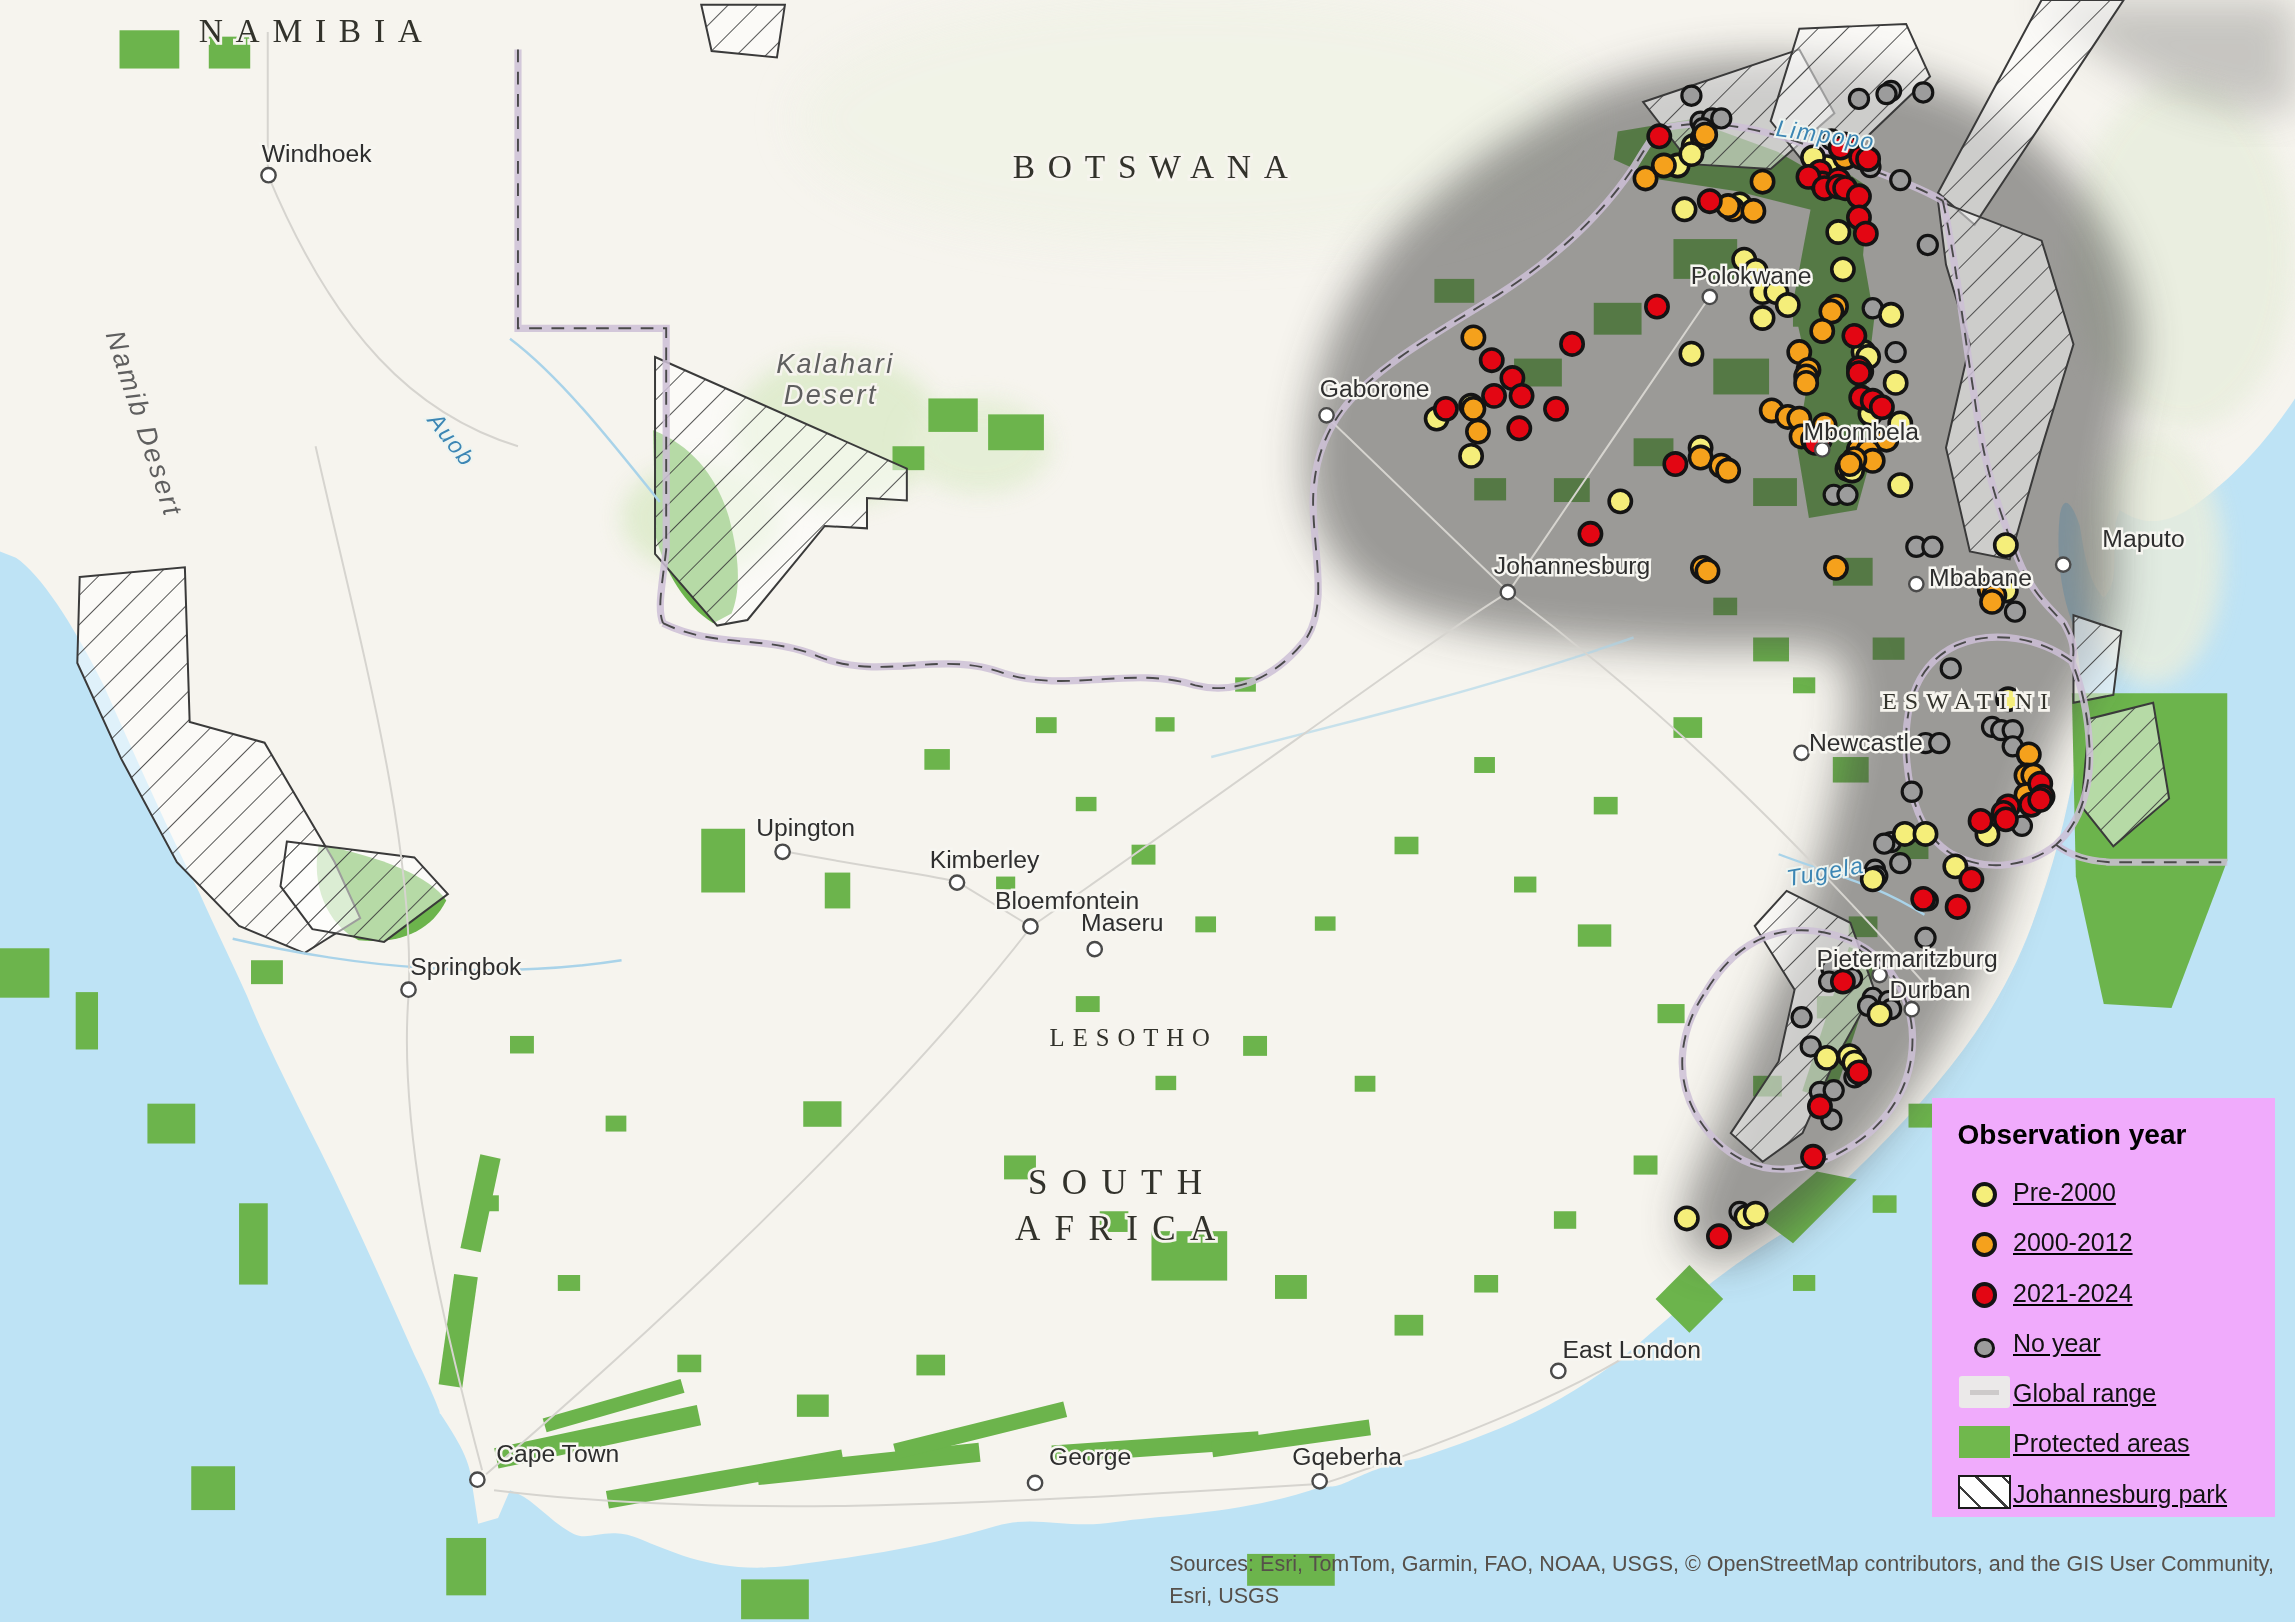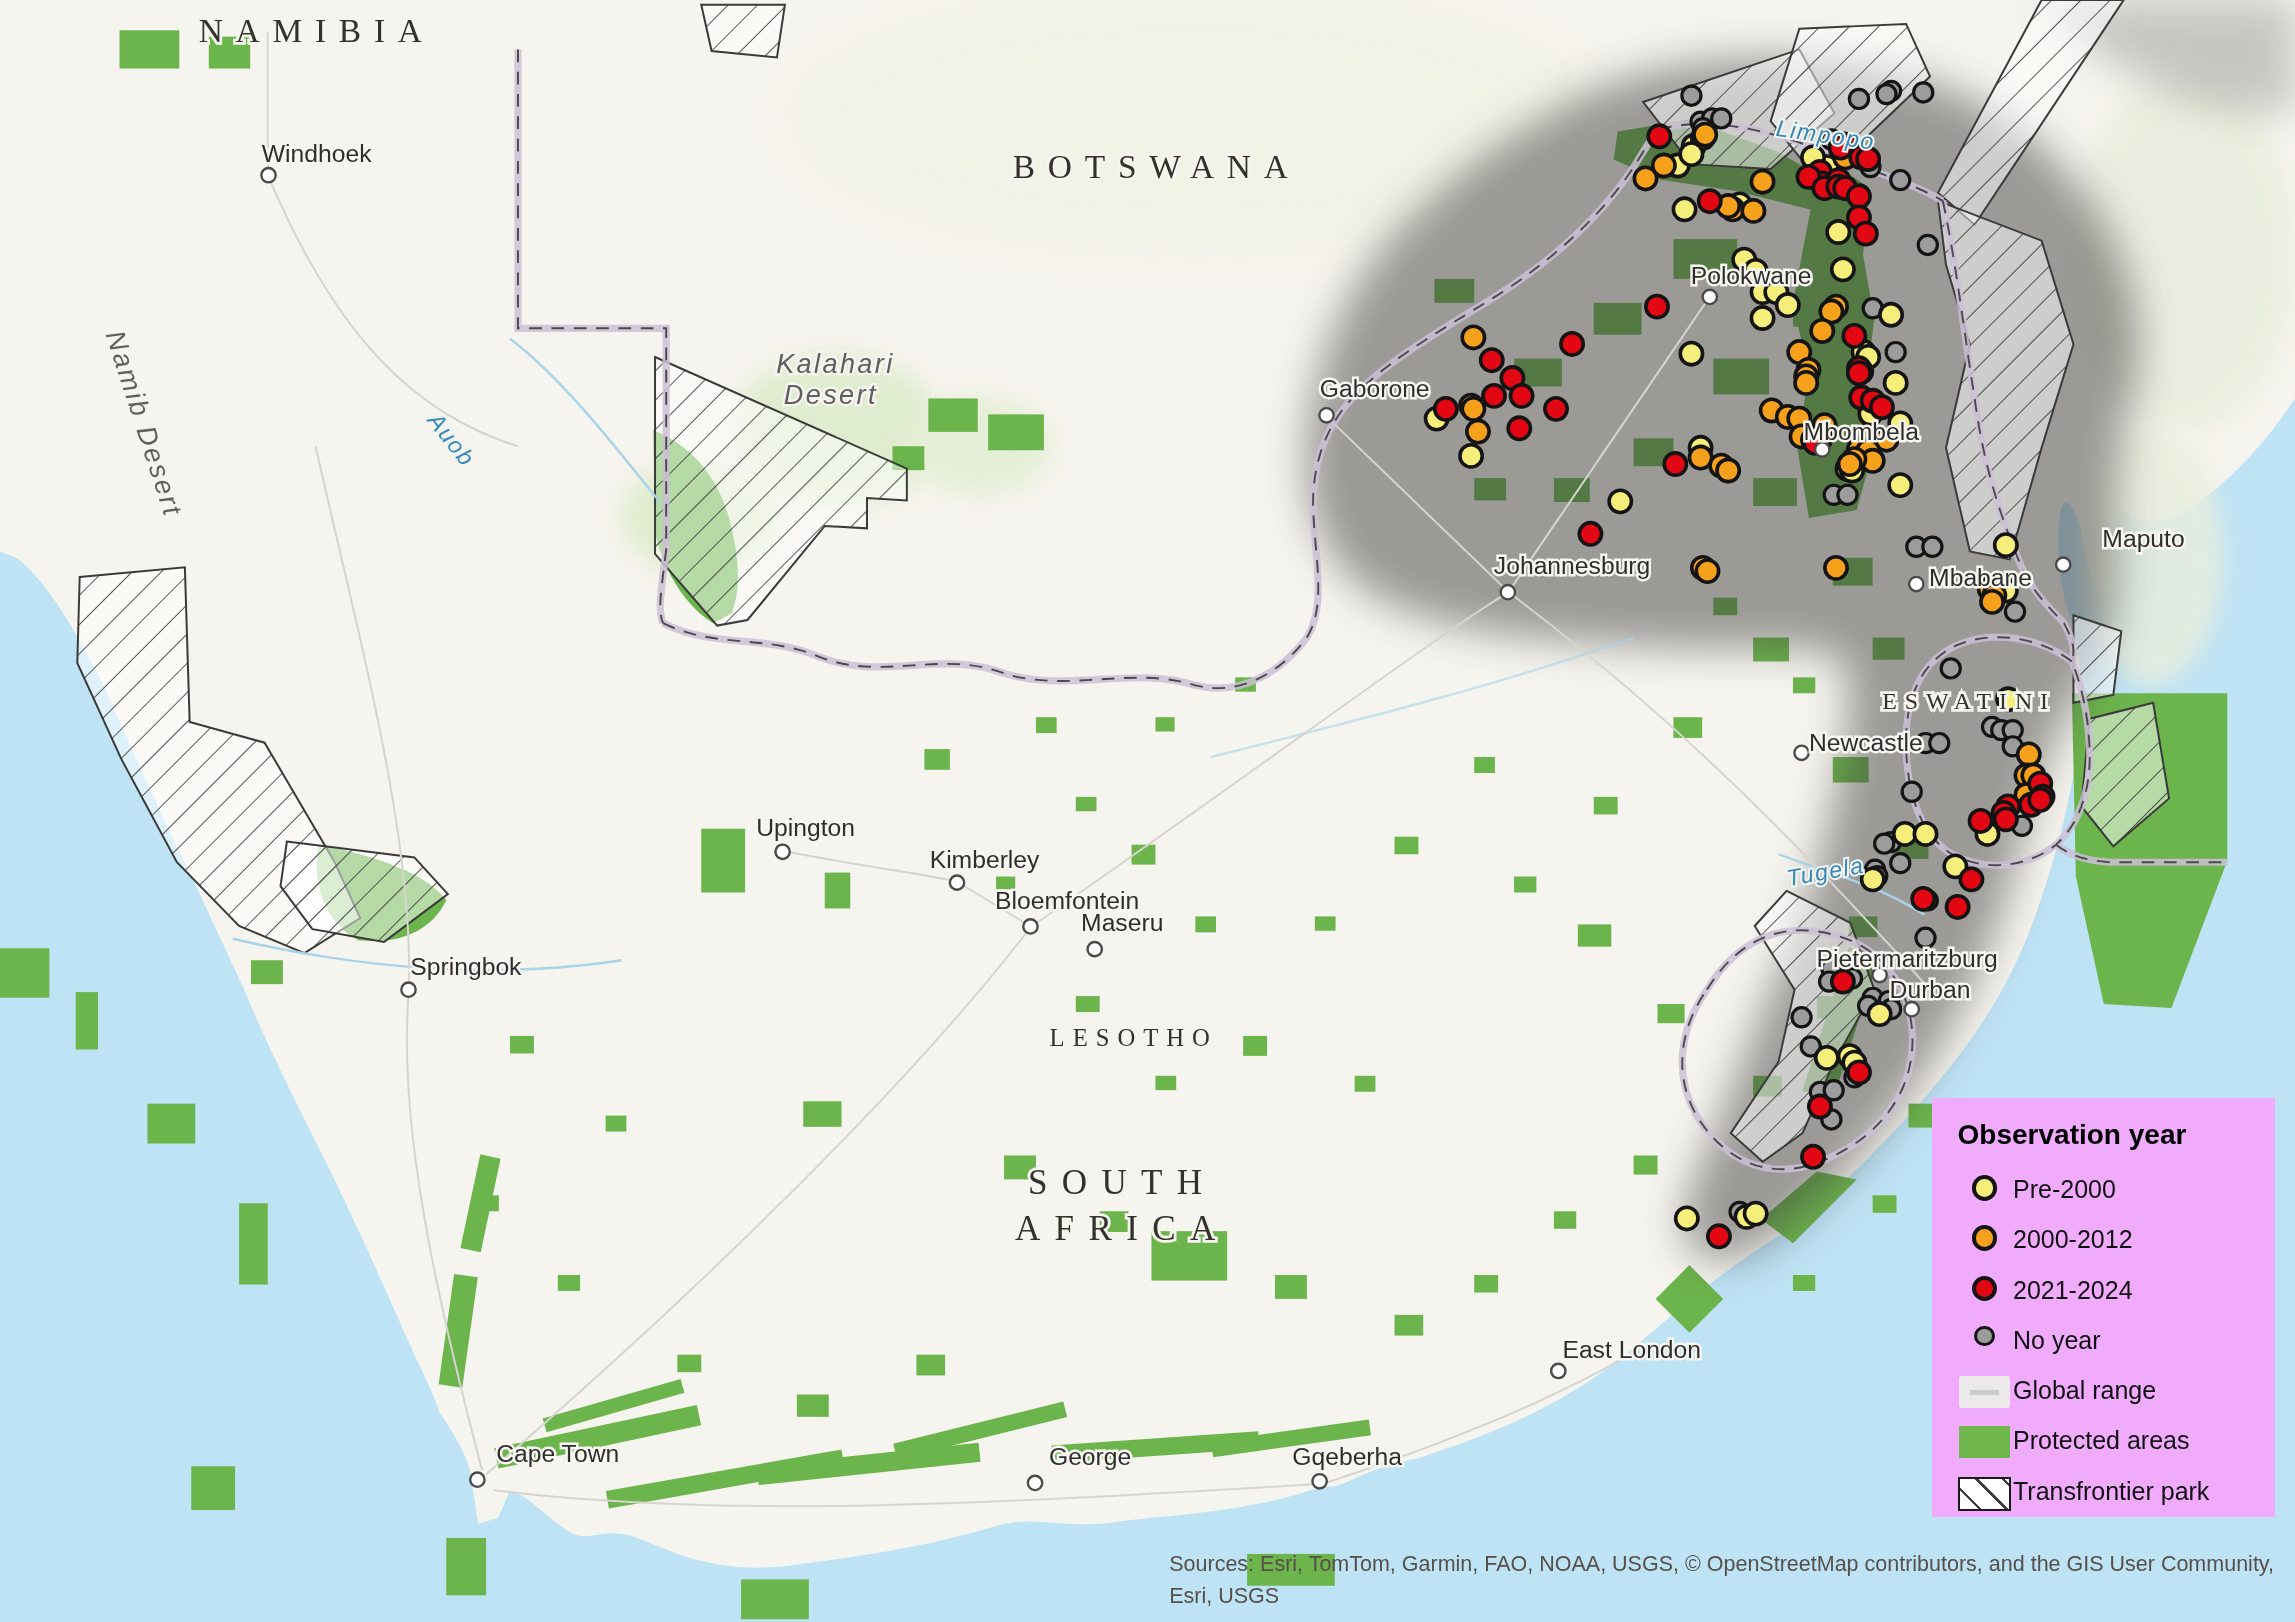--- a/index.html
+++ b/index.html
@@ -5,21 +5,21 @@
   html,body{margin:0;padding:0;background:#dfe9ef;}
   #stage{position:relative;width:2295px;height:1623px;overflow:hidden;
          font-family:"Liberation Sans",sans-serif;}
   #mapsvg{position:absolute;inset:0;}
 
   
   #legend{position:absolute;left:1932px;top:1098px;width:343px;height:419px;
           background:#f0abfc;box-sizing:border-box;padding:21px 21px 16px 24px;}
   #legend .lg-title{font-size:28px;font-weight:bold;color:#000;margin:0 0 24px 1.6px;
                     letter-spacing:0px;}
-  .lg-row{display:flex;align-items:flex-start;height:32px;margin-bottom:18.3px;}
+  .lg-row{display:flex;align-items:flex-end;height:32px;margin-bottom:18.3px;text-decoration:underline;}
   .lg-swatch{width:57px;display:flex;justify-content:center;align-items:center;flex:0 0 57px;}
   .lg-label{font-size:25px;color:#111;}
   .sw-circle{width:17.5px;height:17.5px;border:4px solid #141414;border-radius:50%;}
   .sw-circle.gray{width:14.3px;height:14.3px;border-width:3.2px;}
   .sw-range{width:51px;height:32px;background:#ebe9e9;border-radius:3.2px;
             display:flex;align-items:center;justify-content:center;}
   .sw-range i{display:block;width:29px;height:4.8px;background:#cdcaca;}
   .sw-protected{width:51px;height:32px;background:#70b84d;}
   .sw-hatch{width:49px;height:30px;border:2.4px solid #1a1a1a;
             background:repeating-linear-gradient(45deg,#fff 0 12.8px,#3d3d3d 12.8px 15px,#fff 15px 19px);}
@@ -524,21 +524,21 @@
   <div class="lg-row">
     <span class="lg-swatch">
           <span class="sw-protected"></span>
         </span>
     <span class="lg-label">Protected areas</span>
   </div>
   <div class="lg-row">
     <span class="lg-swatch">
           <span class="sw-hatch"></span>
         </span>
-    <span class="lg-label">Transfrontier park</span>
+    <span class="lg-label">Johannesburg park</span>
   </div>
 </div>
 
 <div id="attribution">
   <div>Sources: Esri, TomTom, Garmin, FAO, NOAA, USGS, © OpenStreetMap contributors, and the GIS User Community,</div>
   <div>Esri, USGS</div>
 </div>
 
 </div>
 

